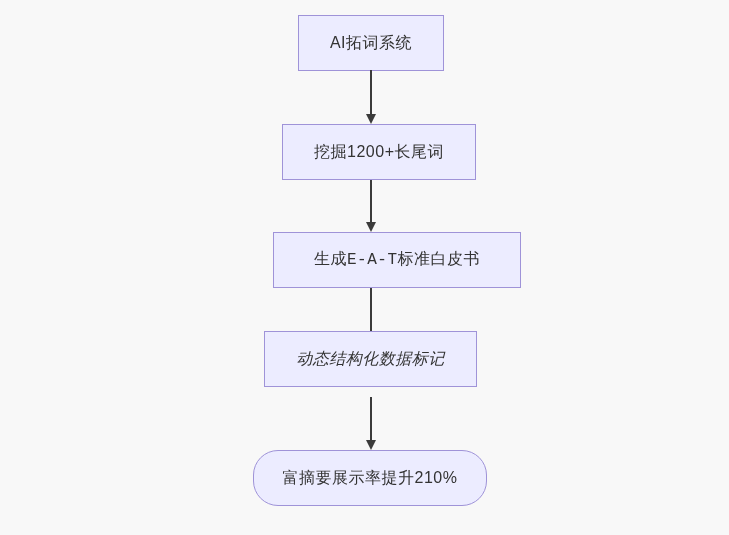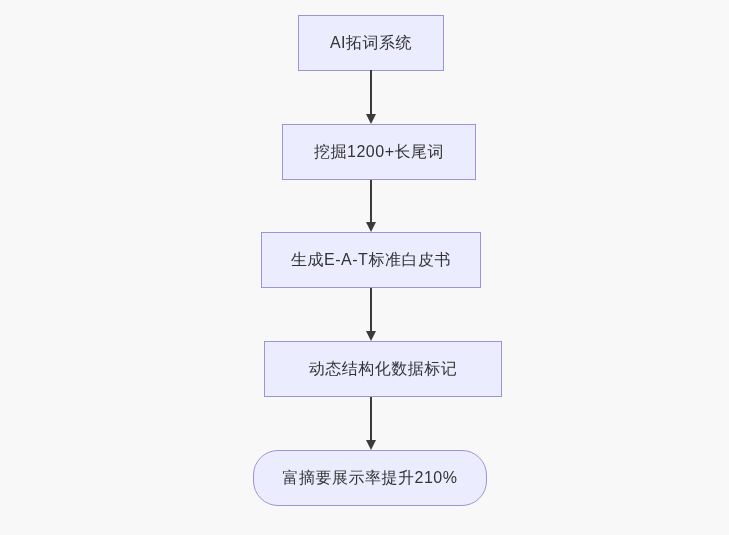--- a/index.html
+++ b/index.html
@@ -75,30 +75,30 @@
 
   <div class="node" style="left:282px; top:124px; width:194px;">
     <span class="node-label">挖掘1200+长尾词</span>
   </div>
 
   <div class="arrow" style="left:365px; top:180px; height:52px;">
     <div class="arrow-line"></div>
     <div class="arrowhead"></div>
   </div>
 
-  <div class="node" style="left:261px; top:232px; width:220px;">
+  <div class="node" style="left:273px; top:232px; width:248px;font-family:Liberation Mono, monospace;">
     <span class="node-label">生成E-A-T标准白皮书</span>
   </div>
 
   <div class="arrow" style="left:365px; top:288px; height:53px;">
     <div class="arrow-line"></div>
     <div class="arrowhead"></div>
   </div>
 
-  <div class="node" style="left:264px; top:341px; width:238px;">
+  <div class="node" style="left:264px; top:331px; width:213px;font-style:italic;">
     <span class="node-label">动态结构化数据标记</span>
   </div>
 
   <div class="arrow" style="left:365px; top:397px; height:53px;">
     <div class="arrow-line"></div>
     <div class="arrowhead"></div>
   </div>
 
   <div class="node" style="left:253px; top:450px; width:234px;border-radius:25px;">
     <span class="node-label">富摘要展示率提升210%</span>

